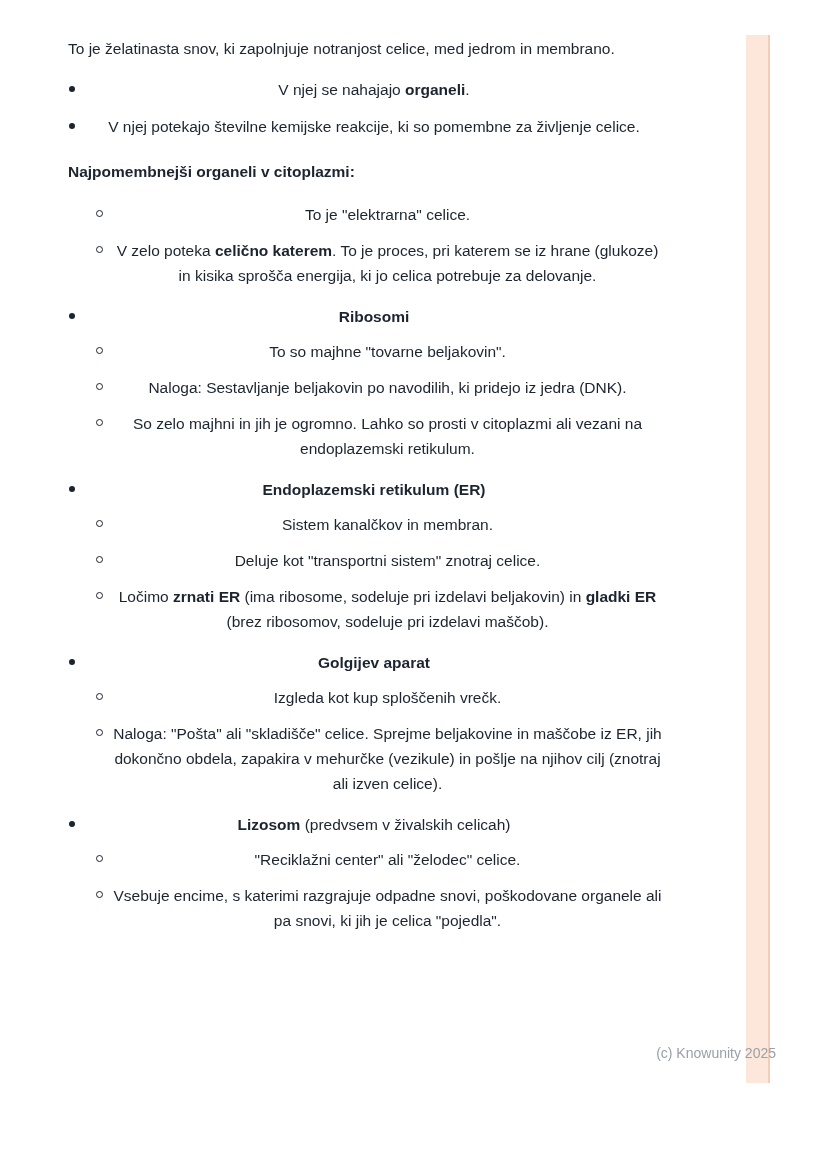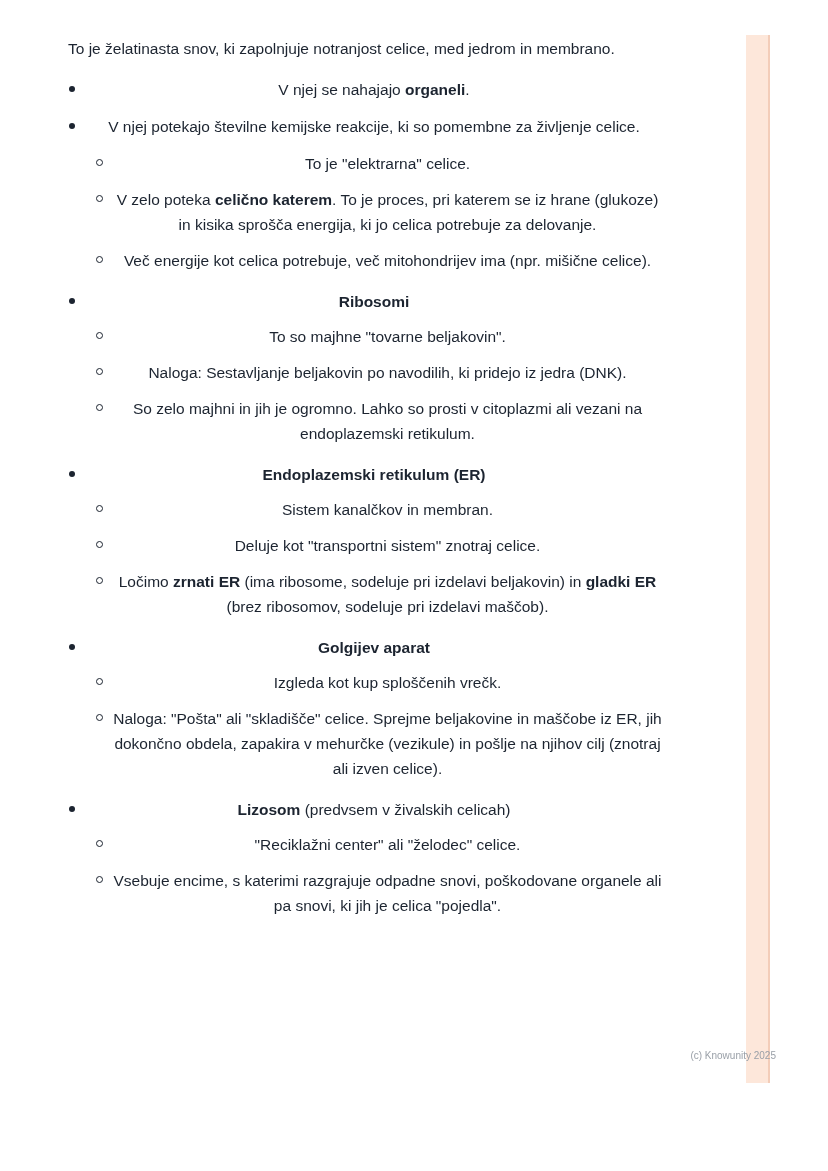--- a/index.html
+++ b/index.html
@@ -63,21 +63,21 @@
     margin:10px 0 16px 27px;
   }
   .sublist .row{margin:0 0 11px 0;}
   .sublist .row:last-child{margin-bottom:0;}
   .b{font-weight:bold;}
   .i{}
   .footer{
     position:absolute;
     right:52px;
     bottom:52px;
-    font-size:10px;
+    font-size:14px;
     color:#9aa0a8;
     z-index:2;
   }
 </style>
 </head>
 <body>
 
 <div class="page">
   <div class="accent-stripe"></div>
   <div class="content">
@@ -89,34 +89,31 @@
             <div class="txt"><span>V njej se nahajajo </span><span class="b">organeli</span><span>.</span></div>
           </div>
         </div>
         <div class="li">
           <div class="row">
             <span class="dot"></span>
             <div class="txt"><span>V njej potekajo številne kemijske reakcije, ki so pomembne za življenje celice.</span></div>
           </div>
         </div>
       </div>
+      <div class="heading"><span class="b">Najpomembnejši organeli v citoplazmi:</span></div>
       <div class="list">
         <div class="li">
           <div class="sublist">
             <div class="row">
               <span class="circ"></span>
               <div class="txt"><span>To je "elektrarna" celice.</span></div>
             </div>
             <div class="row">
               <span class="circ"></span>
               <div class="txt"><span>V zelo poteka </span><span class="b">celično katerem</span><span>. To je proces, pri katerem se iz hrane (glukoze) in kisika sprošča energija, ki jo celica potrebuje za delovanje.</span></div>
-            </div>
-            <div class="row">
-              <span class="circ"></span>
-              <div class="txt"><span>Več energije kot celica potrebuje, več mitohondrijev ima (npr. mišične celice).</span></div>
             </div>
           </div>
         </div>
         <div class="li">
           <div class="row">
             <span class="dot"></span>
             <div class="txt"><span class="b">Ribosomi</span></div>
           </div>
           <div class="sublist">
             <div class="row">

